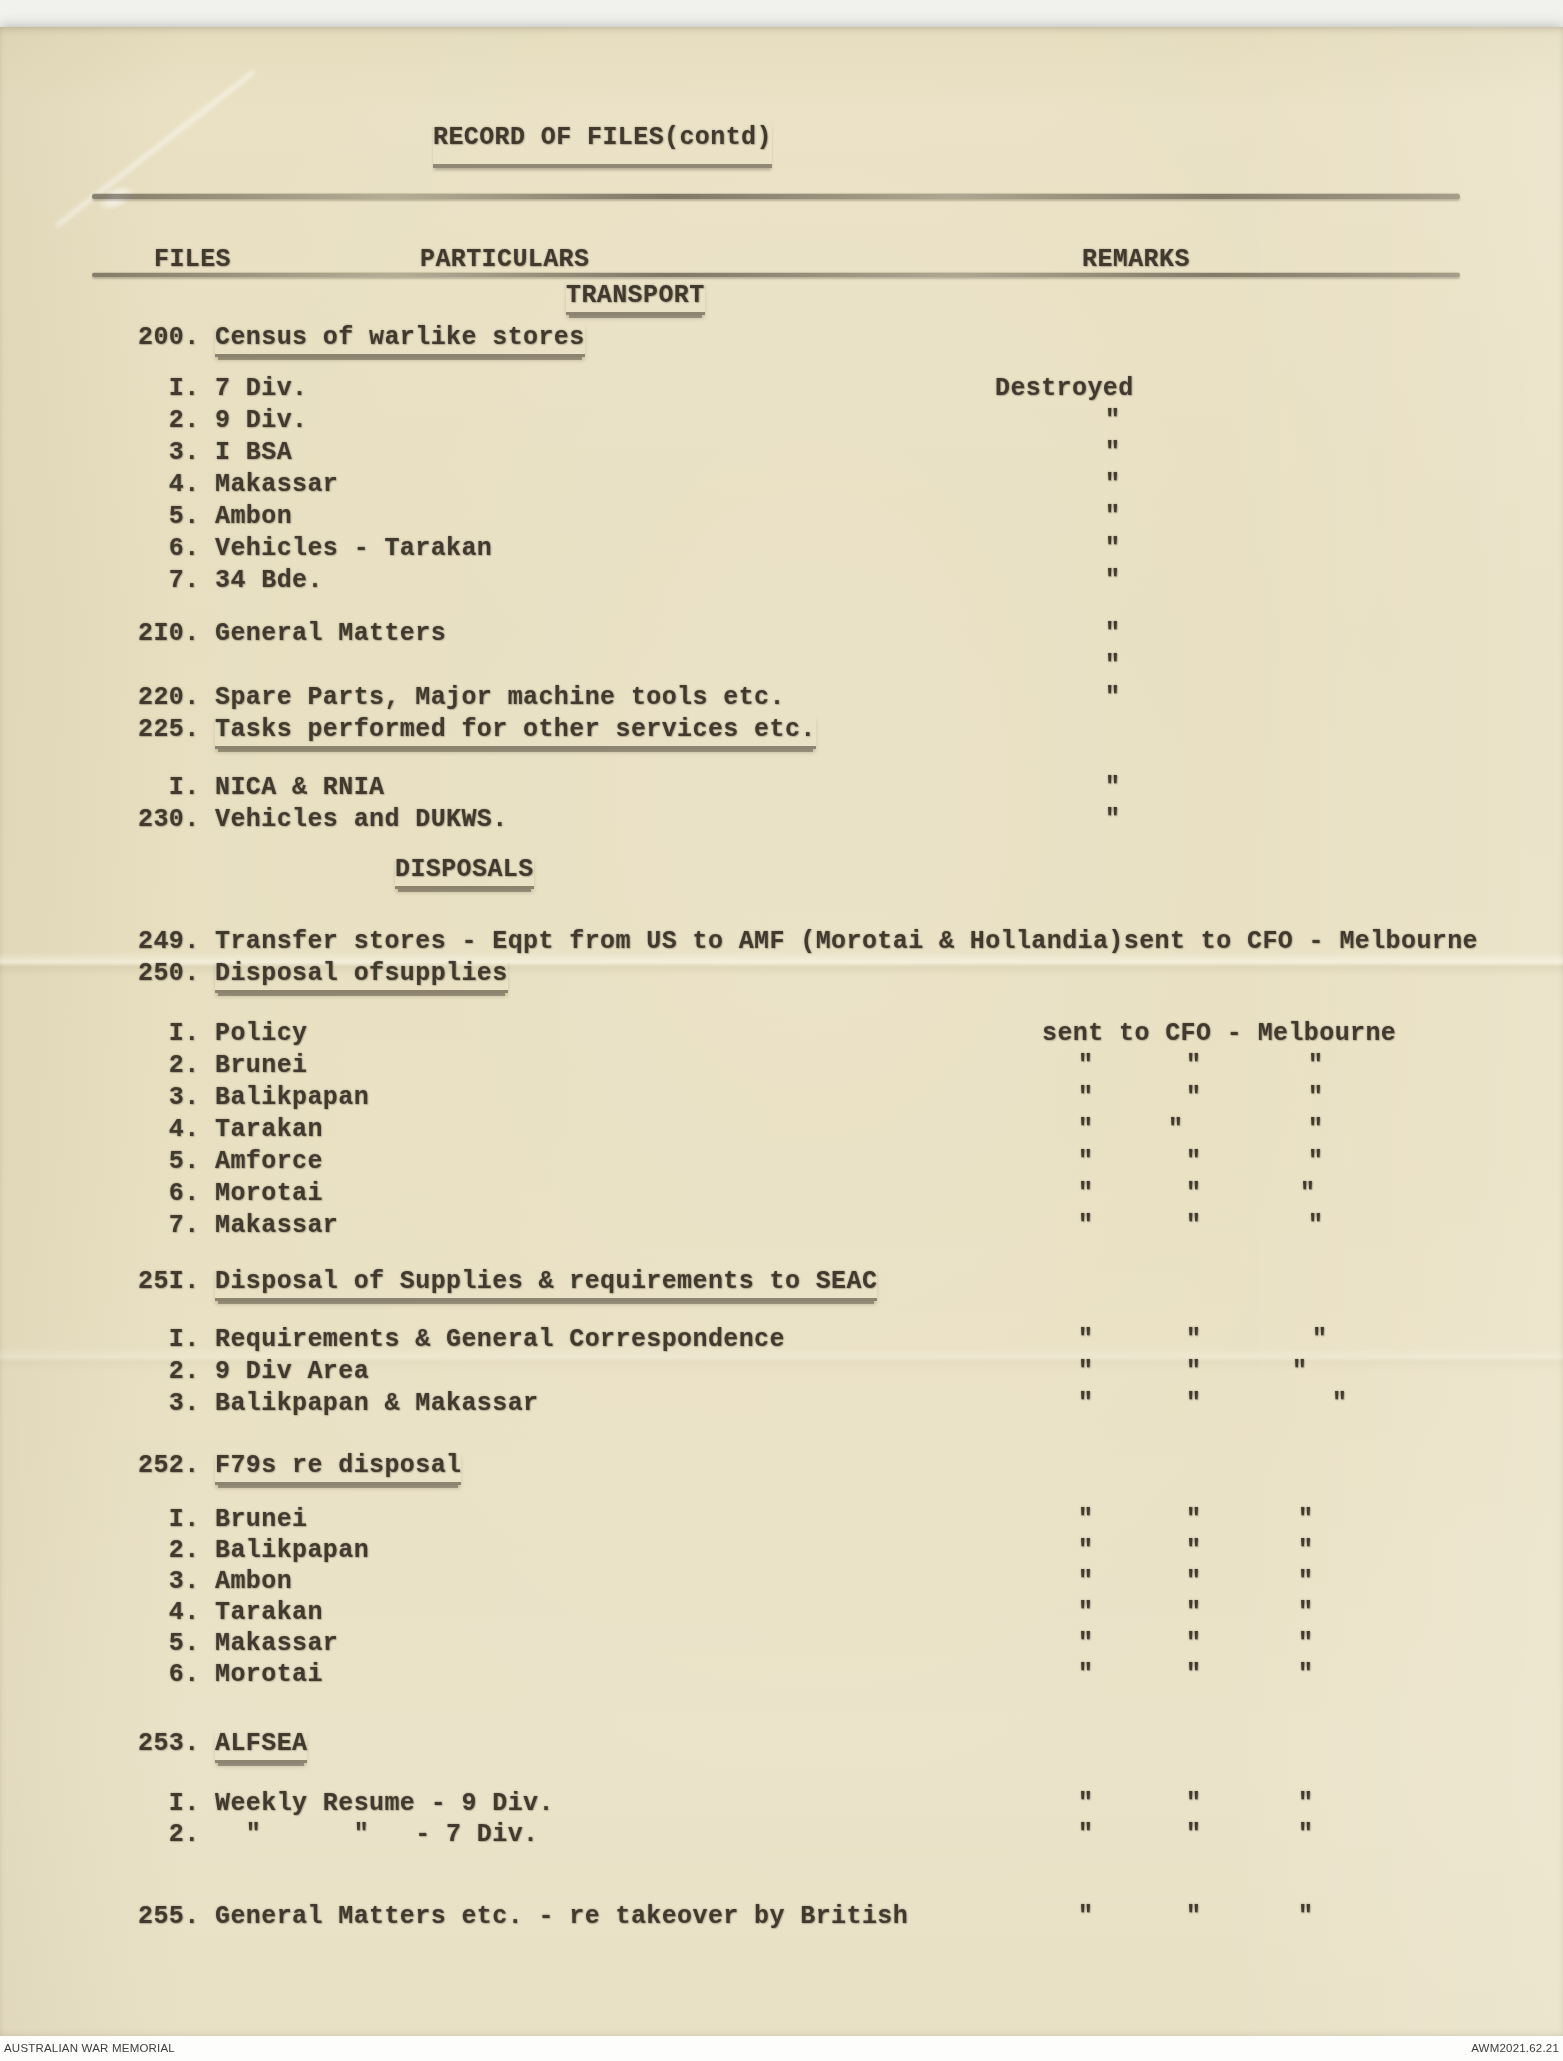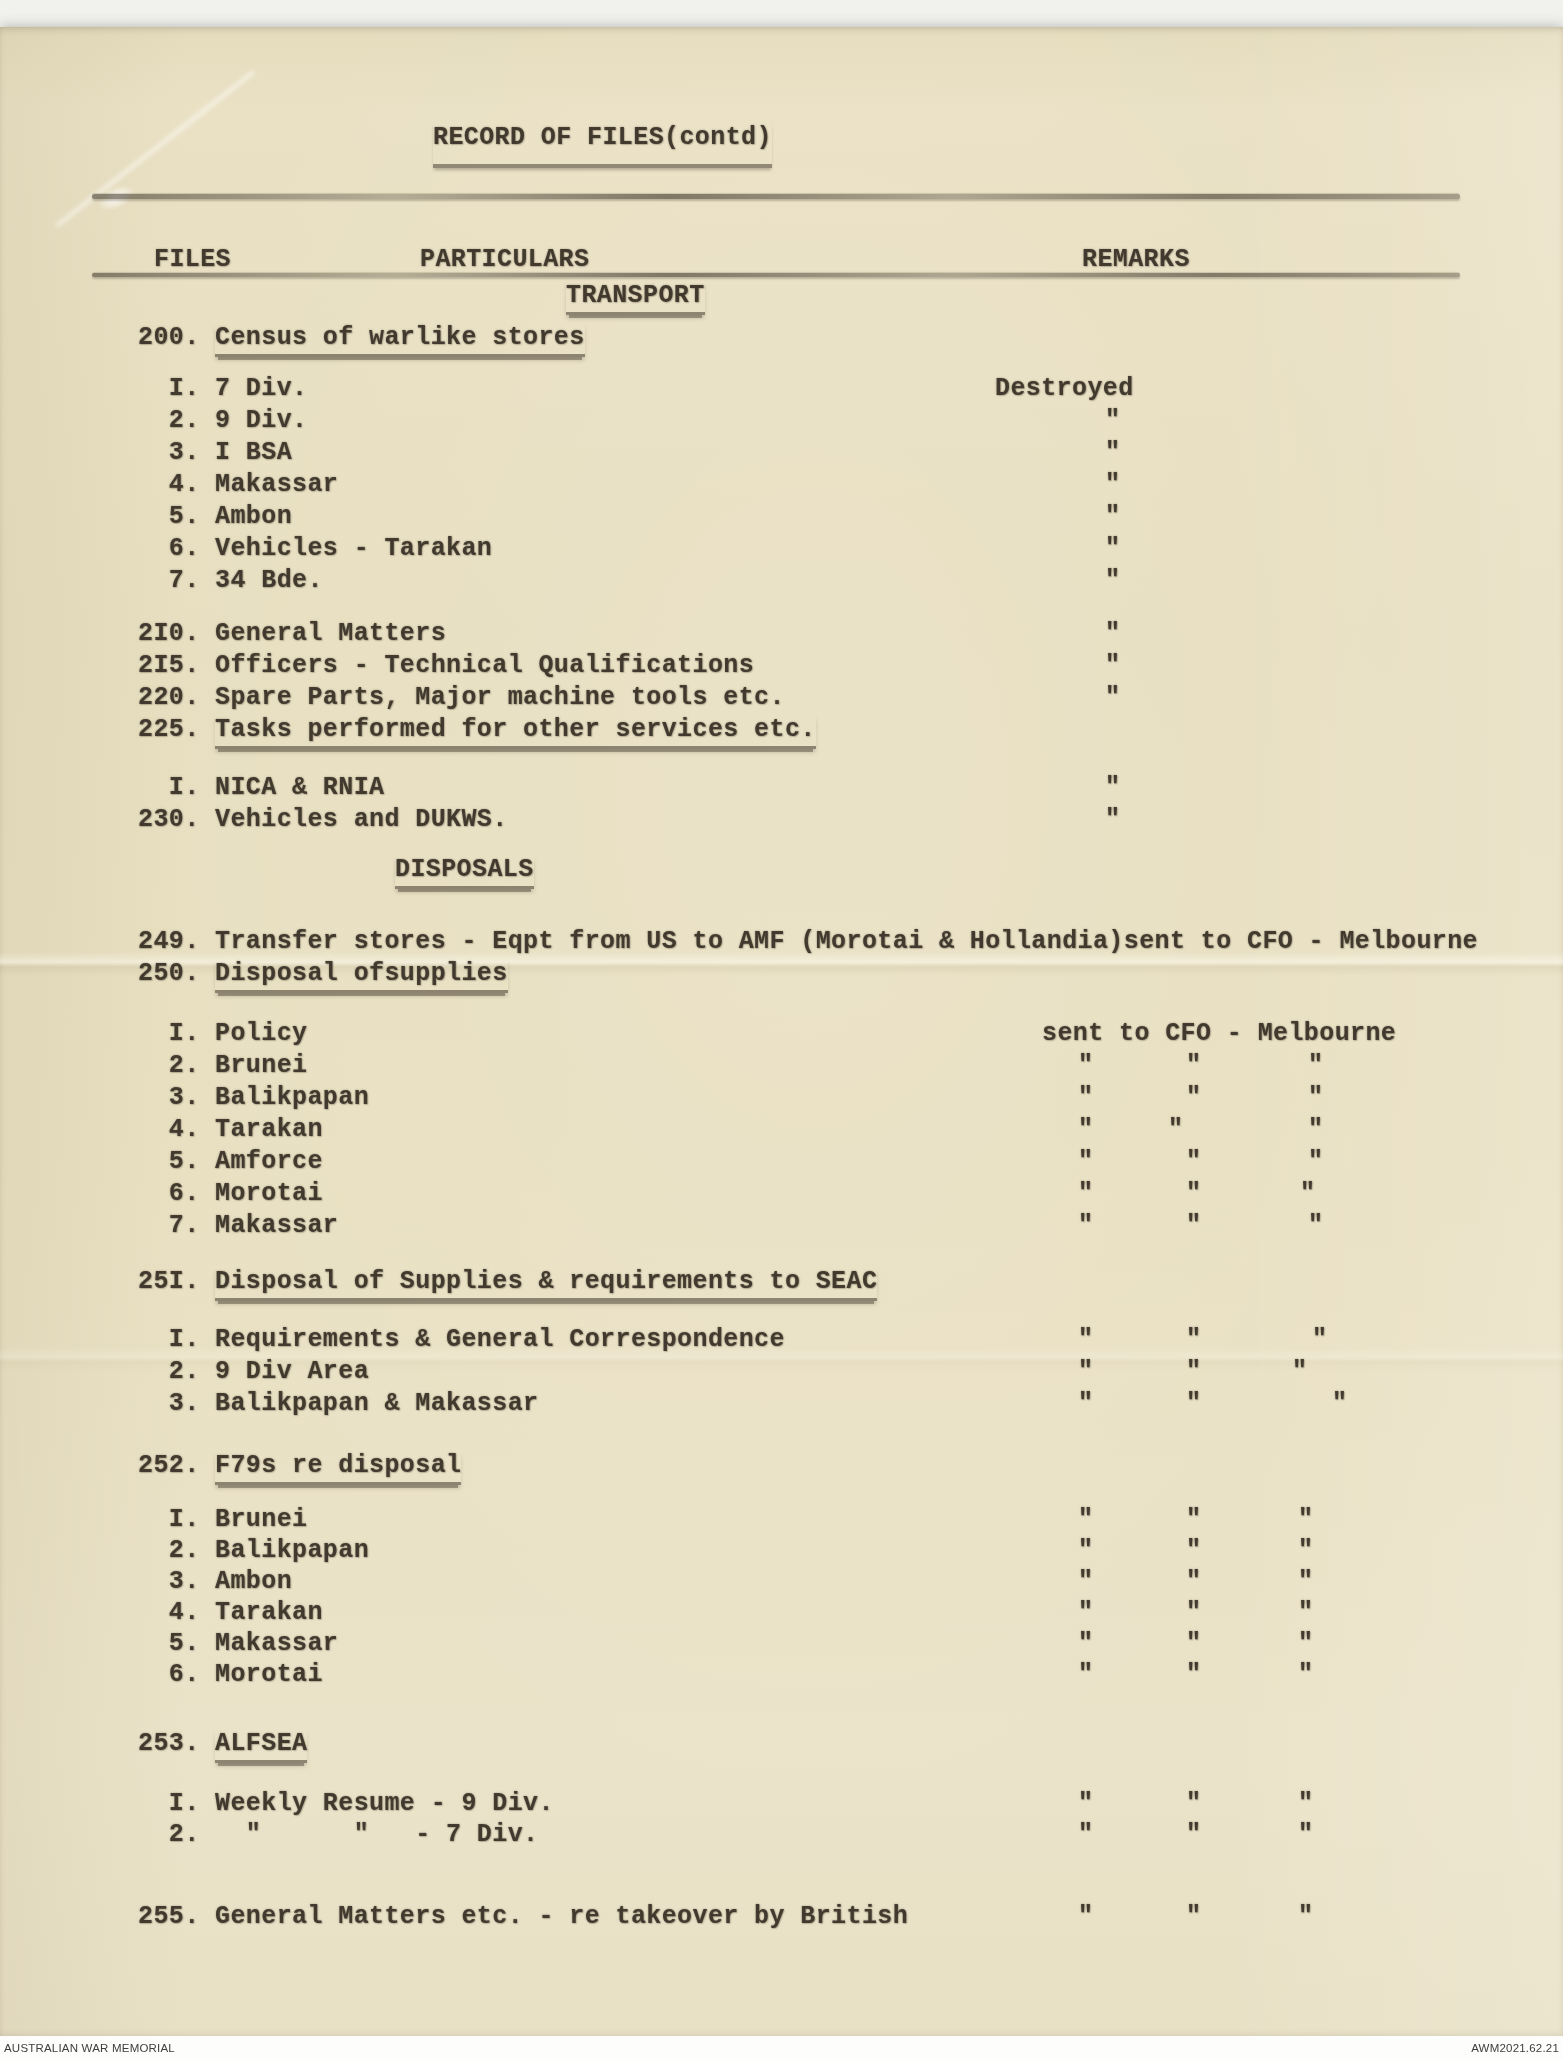--- a/index.html
+++ b/index.html
@@ -78,21 +78,20 @@
     <div class="line" style="left: 138px; top: 443px;"><span class="pre">  4. </span><span class="txt">Makassar</span></div>
     <div class="line" style="left: 1105px; top: 443px;">"</div>
     <div class="line" style="left: 138px; top: 475px;"><span class="pre">  5. </span><span class="txt">Ambon</span></div>
     <div class="line" style="left: 1105px; top: 475px;">"</div>
     <div class="line" style="left: 138px; top: 507px;"><span class="pre">  6. </span><span class="txt">Vehicles - Tarakan</span></div>
     <div class="line" style="left: 1105px; top: 507px;">"</div>
     <div class="line" style="left: 138px; top: 539px;"><span class="pre">  7. </span><span class="txt">34 Bde.</span></div>
     <div class="line" style="left: 1105px; top: 539px;">"</div>
     <div class="line" style="left: 138px; top: 592px;"><span class="pre">2I0. </span><span class="txt">General Matters</span></div>
     <div class="line" style="left: 1105px; top: 592px;">"</div>
-    <div class="line" style="left: 138px; top: 624px;"><span class="pre">2I5. </span><span class="txt">Officers - Technical Qualifications</span></div>
     <div class="line" style="left: 1105px; top: 624px;">"</div>
     <div class="line" style="left: 138px; top: 656px;"><span class="pre">220. </span><span class="txt">Spare Parts, Major machine tools etc.</span></div>
     <div class="line" style="left: 1105px; top: 656px;">"</div>
     <div class="line" style="left: 138px; top: 688px;"><span class="pre">225. </span><span class="txt u-double">Tasks performed for other services etc.</span></div>
     <div class="line" style="left: 138px; top: 746px;"><span class="pre">  I. </span><span class="txt">NICA &amp; RNIA</span></div>
     <div class="line" style="left: 1105px; top: 746px;">"</div>
     <div class="line" style="left: 138px; top: 778px;"><span class="pre">230. </span><span class="txt">Vehicles and DUKWS.</span></div>
     <div class="line" style="left: 1105px; top: 778px;">"</div>
     <div class="line" style="left: 395px; top: 828px;"><span class="txt u-double">DISPOSALS</span></div>
     <div class="line" style="left: 138px; top: 900px;"><span class="pre">249. </span><span class="txt">Transfer stores - Eqpt from US to AMF (Morotai &amp; Hollandia)sent to CFO - Melbourne</span></div>

